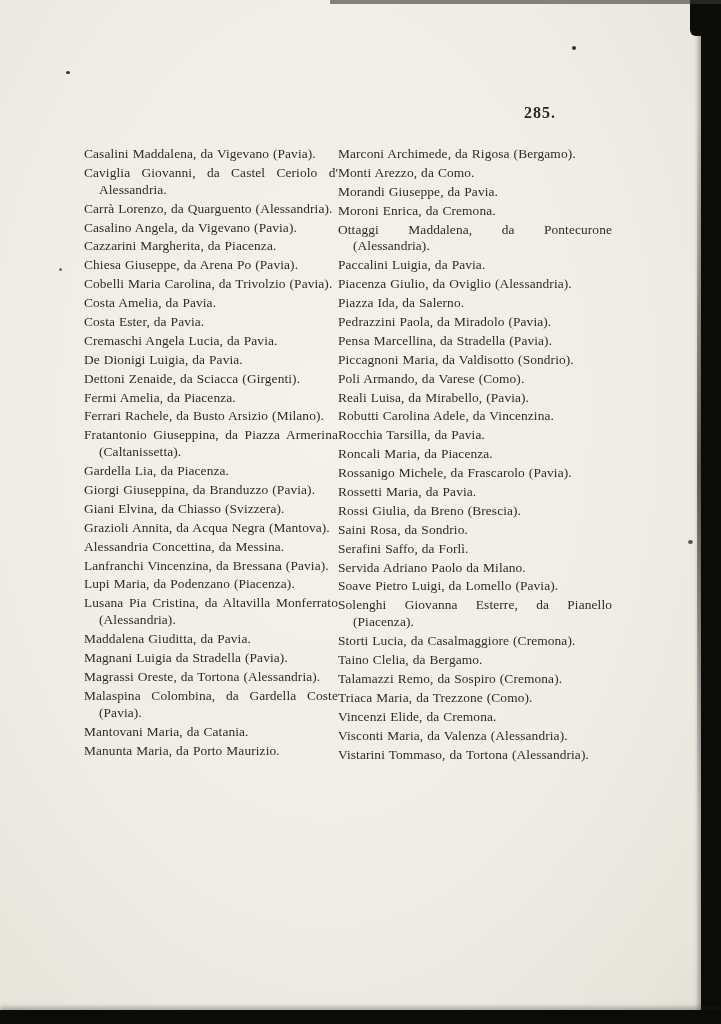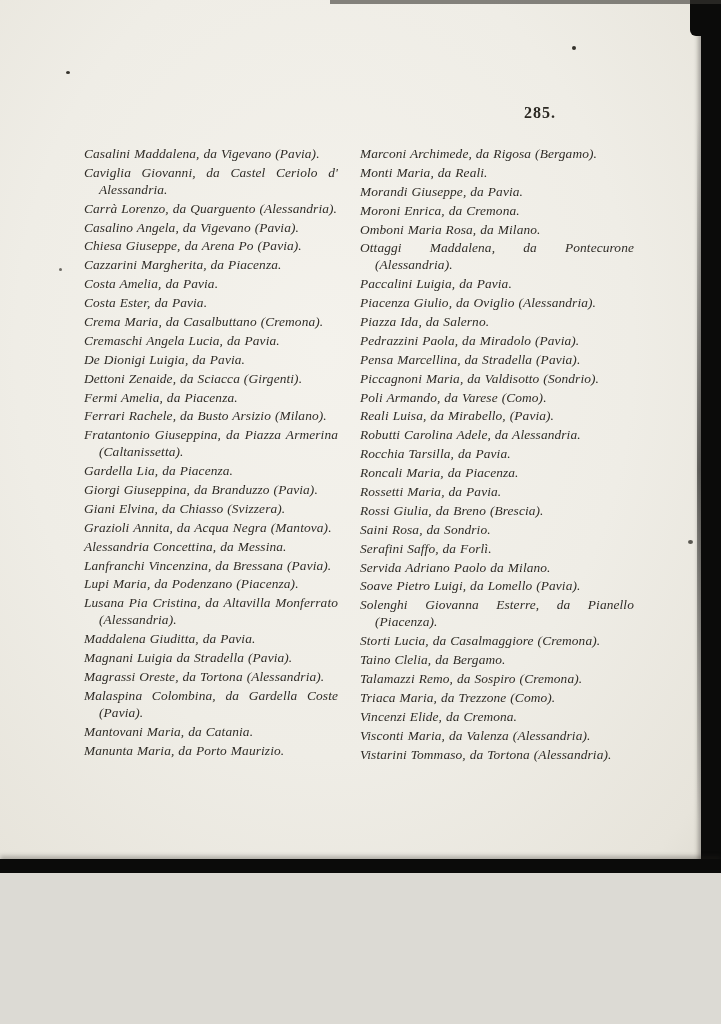--- a/index.html
+++ b/index.html
@@ -4,21 +4,21 @@
 <style>
   html, body { margin: 0; padding: 0; }
   body {
     width: 721px; height: 1024px;
     background: #dcdad4;
     font-family: "Liberation Serif", "DejaVu Serif", serif;
     overflow: hidden;
   }
   .scan {
     position: relative;
-    width: 721px; height: 873px;
+    width: 721px; height: 1024px;
     background:
       radial-gradient(ellipse at 45% 40%, #f4f2ec 0%, #efede6 55%, #e7e4db 90%, #dedbd1 100%);
     overflow: hidden;
     color: #2f2c27;
   }
   
   .edge { position: absolute; background: #0b0b0a; }
   .edge-right { top: 0; right: 0; width: 20px; height: 1024px;
     box-shadow: -3px 0 4px rgba(40,38,34,.35); }
   .edge-right:before {
@@ -42,22 +42,20 @@
     font-size: 16px;
     font-weight: bold;
     letter-spacing: 1px;
     color: #2c2923;
   }
   .columns {
     position: absolute;
     left: 84px; top: 146px;
     width: 550px;
     display: flex;
-    gap: 22px;
-    font-style: italic;
   }
   .col { width: 254px; }
   .col.right { width: 274px; }
   .entry {
     margin: 0 0 2px 0;
     font-size: 13.4px;
     line-height: 1.26;
     text-align: justify;
     text-indent: -15px;
     padding-left: 15px;
@@ -71,25 +69,25 @@
 <div class="scan">
 
   <div class="page-number">285.</div>
 
   <div class="columns">
     <div class="col left" id="col-left">
         <p class="entry">Casalini Maddalena, da Vigevano (Pavia).</p>
         <p class="entry">Caviglia Giovanni, da Castel Ceriolo d' Alessandria.</p>
         <p class="entry">Carrà Lorenzo, da Quarguento (Alessandria).</p>
         <p class="entry">Casalino Angela, da Vigevano (Pavia).</p>
+        <p class="entry">Cazzarini Margherita, da Piacenza.</p>
         <p class="entry">Chiesa Giuseppe, da Arena Po (Pavia).</p>
-        <p class="entry">Cazzarini Margherita, da Piacenza.</p>
+        <p class="entry">Cobelli Maria Carolina, da Trivolzio (Pavia).</p>
         <p class="entry">Costa Amelia, da Pavia.</p>
         <p class="entry">Costa Ester, da Pavia.</p>
-        <p class="entry">Crema Maria, da Casalbuttano (Cremona).</p>
         <p class="entry">Cremaschi Angela Lucia, da Pavia.</p>
         <p class="entry">De Dionigi Luigia, da Pavia.</p>
         <p class="entry">Dettoni Zenaide, da Sciacca (Girgenti).</p>
         <p class="entry">Fermi Amelia, da Piacenza.</p>
         <p class="entry">Ferrari Rachele, da Busto Arsizio (Milano).</p>
         <p class="entry">Fratantonio Giuseppina, da Piazza Armerina (Caltanissetta).</p>
         <p class="entry">Gardella Lia, da Piacenza.</p>
         <p class="entry">Giorgi Giuseppina, da Branduzzo (Pavia).</p>
         <p class="entry">Giani Elvina, da Chiasso (Svizzera).</p>
         <p class="entry">Grazioli Annita, da Acqua Negra (Mantova).</p>
@@ -99,36 +97,36 @@
         <p class="entry">Lusana Pia Cristina, da Altavilla Monferrato (Alessandria).</p>
         <p class="entry">Maddalena Giuditta, da Pavia.</p>
         <p class="entry">Magnani Luigia da Stradella (Pavia).</p>
         <p class="entry">Magrassi Oreste, da Tortona (Alessandria).</p>
         <p class="entry">Malaspina Colombina, da Gardella Coste (Pavia).</p>
         <p class="entry">Mantovani Maria, da Catania.</p>
         <p class="entry">Manunta Maria, da Porto Maurizio.</p>
       </div>
     <div class="col right" id="col-right">
         <p class="entry">Marconi Archimede, da Rigosa (Bergamo).</p>
-        <p class="entry">Monti Maria, da Reali.</p>
+        <p class="entry">Monti Arezzo, da Como.</p>
         <p class="entry">Morandi Giuseppe, da Pavia.</p>
         <p class="entry">Moroni Enrica, da Cremona.</p>
-        <p class="entry">Omboni Maria Rosa, da Milano.</p>
         <p class="entry">Ottaggi Maddalena, da Pontecurone (Alessandria).</p>
         <p class="entry">Paccalini Luigia, da Pavia.</p>
         <p class="entry">Piacenza Giulio, da Oviglio (Alessandria).</p>
         <p class="entry">Piazza Ida, da Salerno.</p>
         <p class="entry">Pedrazzini Paola, da Miradolo (Pavia).</p>
         <p class="entry">Pensa Marcellina, da Stradella (Pavia).</p>
         <p class="entry">Piccagnoni Maria, da Valdisotto (Sondrio).</p>
         <p class="entry">Poli Armando, da Varese (Como).</p>
         <p class="entry">Reali Luisa, da Mirabello, (Pavia).</p>
-        <p class="entry">Robutti Carolina Adele, da Alessandria.</p>
+        <p class="entry">Robutti Carolina Adele, da Vincenzina.</p>
         <p class="entry">Rocchia Tarsilla, da Pavia.</p>
         <p class="entry">Roncali Maria, da Piacenza.</p>
+        <p class="entry">Rossanigo Michele, da Frascarolo (Pavia).</p>
         <p class="entry">Rossetti Maria, da Pavia.</p>
         <p class="entry">Rossi Giulia, da Breno (Brescia).</p>
         <p class="entry">Saini Rosa, da Sondrio.</p>
         <p class="entry">Serafini Saffo, da Forlì.</p>
         <p class="entry">Servida Adriano Paolo da Milano.</p>
         <p class="entry">Soave Pietro Luigi, da Lomello (Pavia).</p>
         <p class="entry">Solenghi Giovanna Esterre, da Pianello (Piacenza).</p>
         <p class="entry">Storti Lucia, da Casalmaggiore (Cremona).</p>
         <p class="entry">Taino Clelia, da Bergamo.</p>
         <p class="entry">Talamazzi Remo, da Sospiro (Cremona).</p>

